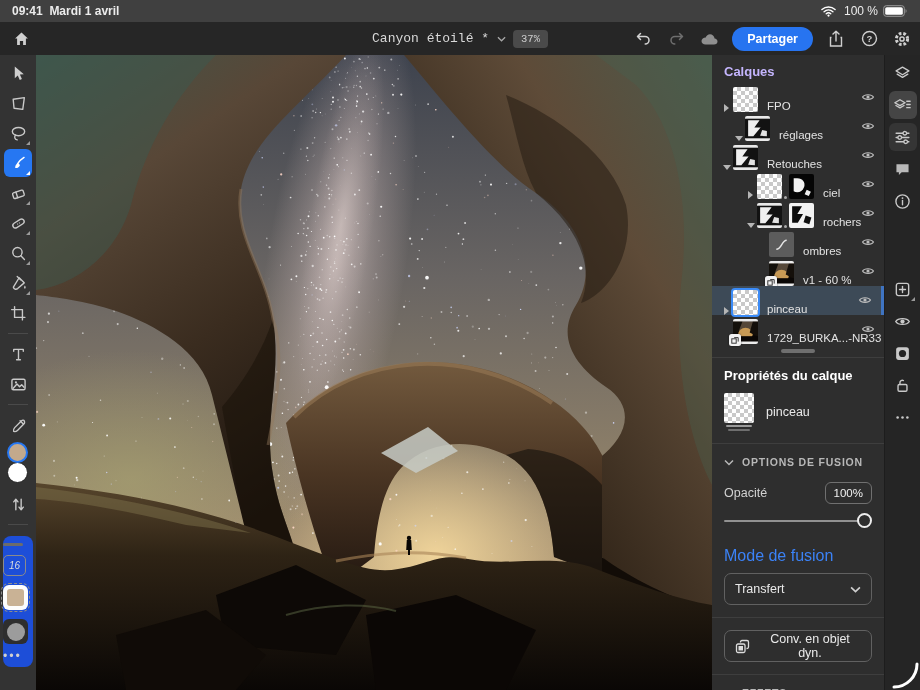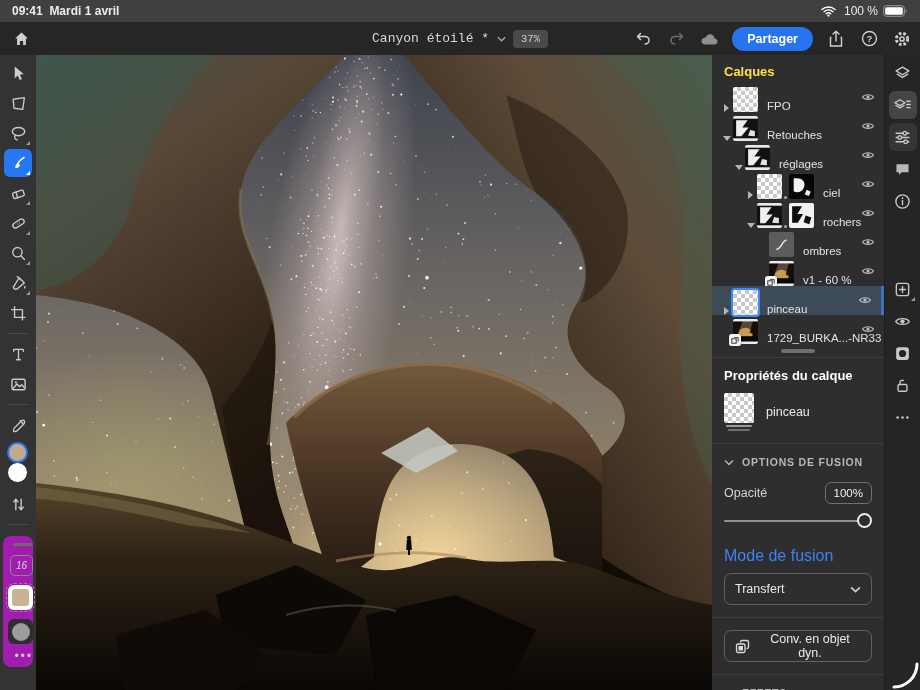--- a/index.html
+++ b/index.html
@@ -34,42 +34,42 @@
   .tool.sel { background:#2677f2; }
   .tool .sub { position:absolute; right:2px; bottom:2px; width:0; height:0;
     border-left:4px solid transparent; border-bottom:4px solid #9a9a9a; }
   .tool.sel .sub { border-bottom-color:#fff; }
   .rail-div { width:20px; height:1px; background:#4a4a4a; margin:5px 0; }
   #chips { position:relative; width:26px; height:45px; margin:2px 0; }
   #chip-fg { position:absolute; top:0; left:2px; width:21px; height:21px; border-radius:50%;
     border:2px solid #2677f2; }
   #chip-bg { position:absolute; top:20px; left:2px; width:21px; height:21px; border-radius:50%;
     border:1px solid #222; }
-  #tool-options { width:30px; background:#a21caf; border-radius:8px; margin-top:6px;
-    display:flex; flex-direction:column; align-items:flex-end; padding:7px 0 8px; gap:9px;font-style:italic; }
+  #tool-options { width:30px; background:#1d4ed8; border-radius:8px; margin-top:6px;
+    display:flex; flex-direction:column; align-items:flex-start; padding:7px 0 8px; gap:9px;font-style:italic; }
   #opt-handle { width:20px; height:3px; border-radius:2px; background:#6c6c6c; }
   #brush-size { width:23px; height:21px; border:1px solid #8b8b8b; border-radius:5px;
     color:#dcdcdc; font-size:10px; display:flex; align-items:center; justify-content:center; }
   #opt-swatch { width:25px; height:25px; background:#fdfdfd; border-radius:6px;
     outline:1px dashed #8d8d8d; outline-offset:1px;
     display:flex; align-items:center; justify-content:center; }
   #opt-swatch .inner { width:17px; height:17px; border-radius:3px; }
   #opt-shape { width:25px; height:25px; background:#2e2e2e; border-radius:6px;
     display:flex; align-items:center; justify-content:center; }
   #opt-shape .circ { width:18px; height:18px; border-radius:50%; background:#9c9c9c; }
   .dots3 { color:#d0d0d0; font-size:12px; letter-spacing:2px; line-height:6px; }
 
   
   #canvas { position:absolute; left:36px; top:55px; width:676px; height:635px; background:#11100e; }
   #canvas svg { display:block; }
 
   
   #panel { position:absolute; left:712px; top:55px; width:172px; bottom:0; background:#2e2e2e;
     color:#dcdcdc; overflow:hidden; }
-  #panel-title { font-size:13px; font-weight:700; color:#fde047; padding:9px 12px 4px; }
+  #panel-title { font-size:13px; font-weight:700; color:#c4b5fd; padding:9px 12px 4px; }
   .lrow { position:relative; height:29px; display:flex; align-items:flex-end; }
   .lrow.sel { background:#3d4a57; border-right:3px solid #3f74c2; }
   .exp { width:13px; display:flex; align-items:center; justify-content:center; flex:none; }
   .tri-closed { width:0; height:0; border-top:4px solid transparent; border-bottom:4px solid transparent;
     border-left:5px solid #b5b5b5; }
   .tri-open { width:0; height:0; border-left:4px solid transparent; border-right:4px solid transparent;
     border-top:5px solid #b5b5b5; }
   .lthumb { width:25px; height:25px; flex:none; position:relative; border-radius:2px; overflow:hidden; }
   .lthumb.raw { overflow:visible; }
   .checker { background:#fff; background-image:repeating-conic-gradient(#c9c9c9 0% 25%, #ffffff 0% 50%);
@@ -1573,52 +1573,52 @@
           <span style="position:relative;flex:none">
             <div class="lthumb checker"></div>
           </span>
           <span class="lname">FPO</span>
           <span class="leye"><svg width="14" height="12" viewBox="0 0 14 12">
               <path d="M1.5 6 C3.4 2.9 10.6 2.9 12.5 6 C10.6 9.1 3.4 9.1 1.5 6 Z" fill="none" stroke="#bdbdbd" stroke-width="1.1"></path>
               <circle cx="7" cy="6" r="1.6" fill="#bdbdbd"></circle>
             </svg></span>
         </div>
         <div class="lrow">
+          <span style="width:20px;flex:none"></span>
+          <span class="exp">
+            <span class="tri-open"></span>
+          </span>
+          <span style="position:relative;flex:none">
+            <div class="lthumb"><svg width="25" height="25" viewBox="0 0 24 24">
+                <rect width="24" height="24" fill="#e9e9e9"></rect>
+                <rect y="2.6" width="24" height="18.8" fill="#121212"></rect>
+                <path d="M3 4 L14 4 L9 11 L15 11 L8 19.5 L3 19.5 Z" fill="#efefef"></path>
+                <path d="M16.5 13.5 L21 14.5 L21 19.5 L14.5 19 Z" fill="#e2e2e2"></path>
+              </svg></div>
+          </span>
+          <span class="lname">réglages</span>
+          <span class="leye"><svg width="14" height="12" viewBox="0 0 14 12">
+              <path d="M1.5 6 C3.4 2.9 10.6 2.9 12.5 6 C10.6 9.1 3.4 9.1 1.5 6 Z" fill="none" stroke="#bdbdbd" stroke-width="1.1"></path>
+              <circle cx="7" cy="6" r="1.6" fill="#bdbdbd"></circle>
+            </svg></span>
+        </div>
+        <div class="lrow">
           <span style="width:8px;flex:none"></span>
           <span class="exp">
             <span class="tri-open"></span>
           </span>
           <span style="position:relative;flex:none">
             <div class="lthumb"><svg width="25" height="25" viewBox="0 0 24 24">
                 <rect width="24" height="24" fill="#e9e9e9"></rect>
                 <rect y="2.6" width="24" height="18.8" fill="#121212"></rect>
                 <path d="M3 4 L14 4 L9 11 L15 11 L8 19.5 L3 19.5 Z" fill="#efefef"></path>
                 <path d="M16.5 13.5 L21 14.5 L21 19.5 L14.5 19 Z" fill="#e2e2e2"></path>
               </svg></div>
           </span>
           <span class="lname">Retouches</span>
-          <span class="leye"><svg width="14" height="12" viewBox="0 0 14 12">
-              <path d="M1.5 6 C3.4 2.9 10.6 2.9 12.5 6 C10.6 9.1 3.4 9.1 1.5 6 Z" fill="none" stroke="#bdbdbd" stroke-width="1.1"></path>
-              <circle cx="7" cy="6" r="1.6" fill="#bdbdbd"></circle>
-            </svg></span>
-        </div>
-        <div class="lrow">
-          <span style="width:20px;flex:none"></span>
-          <span class="exp">
-            <span class="tri-open"></span>
-          </span>
-          <span style="position:relative;flex:none">
-            <div class="lthumb"><svg width="25" height="25" viewBox="0 0 24 24">
-                <rect width="24" height="24" fill="#e9e9e9"></rect>
-                <rect y="2.6" width="24" height="18.8" fill="#121212"></rect>
-                <path d="M3 4 L14 4 L9 11 L15 11 L8 19.5 L3 19.5 Z" fill="#efefef"></path>
-                <path d="M16.5 13.5 L21 14.5 L21 19.5 L14.5 19 Z" fill="#e2e2e2"></path>
-              </svg></div>
-          </span>
-          <span class="lname">réglages</span>
           <span class="leye"><svg width="14" height="12" viewBox="0 0 14 12">
               <path d="M1.5 6 C3.4 2.9 10.6 2.9 12.5 6 C10.6 9.1 3.4 9.1 1.5 6 Z" fill="none" stroke="#bdbdbd" stroke-width="1.1"></path>
               <circle cx="7" cy="6" r="1.6" fill="#bdbdbd"></circle>
             </svg></span>
         </div>
         <div class="lrow">
           <span style="width:32px;flex:none"></span>
           <span class="exp">
             <span class="tri-closed"></span>
           </span>

